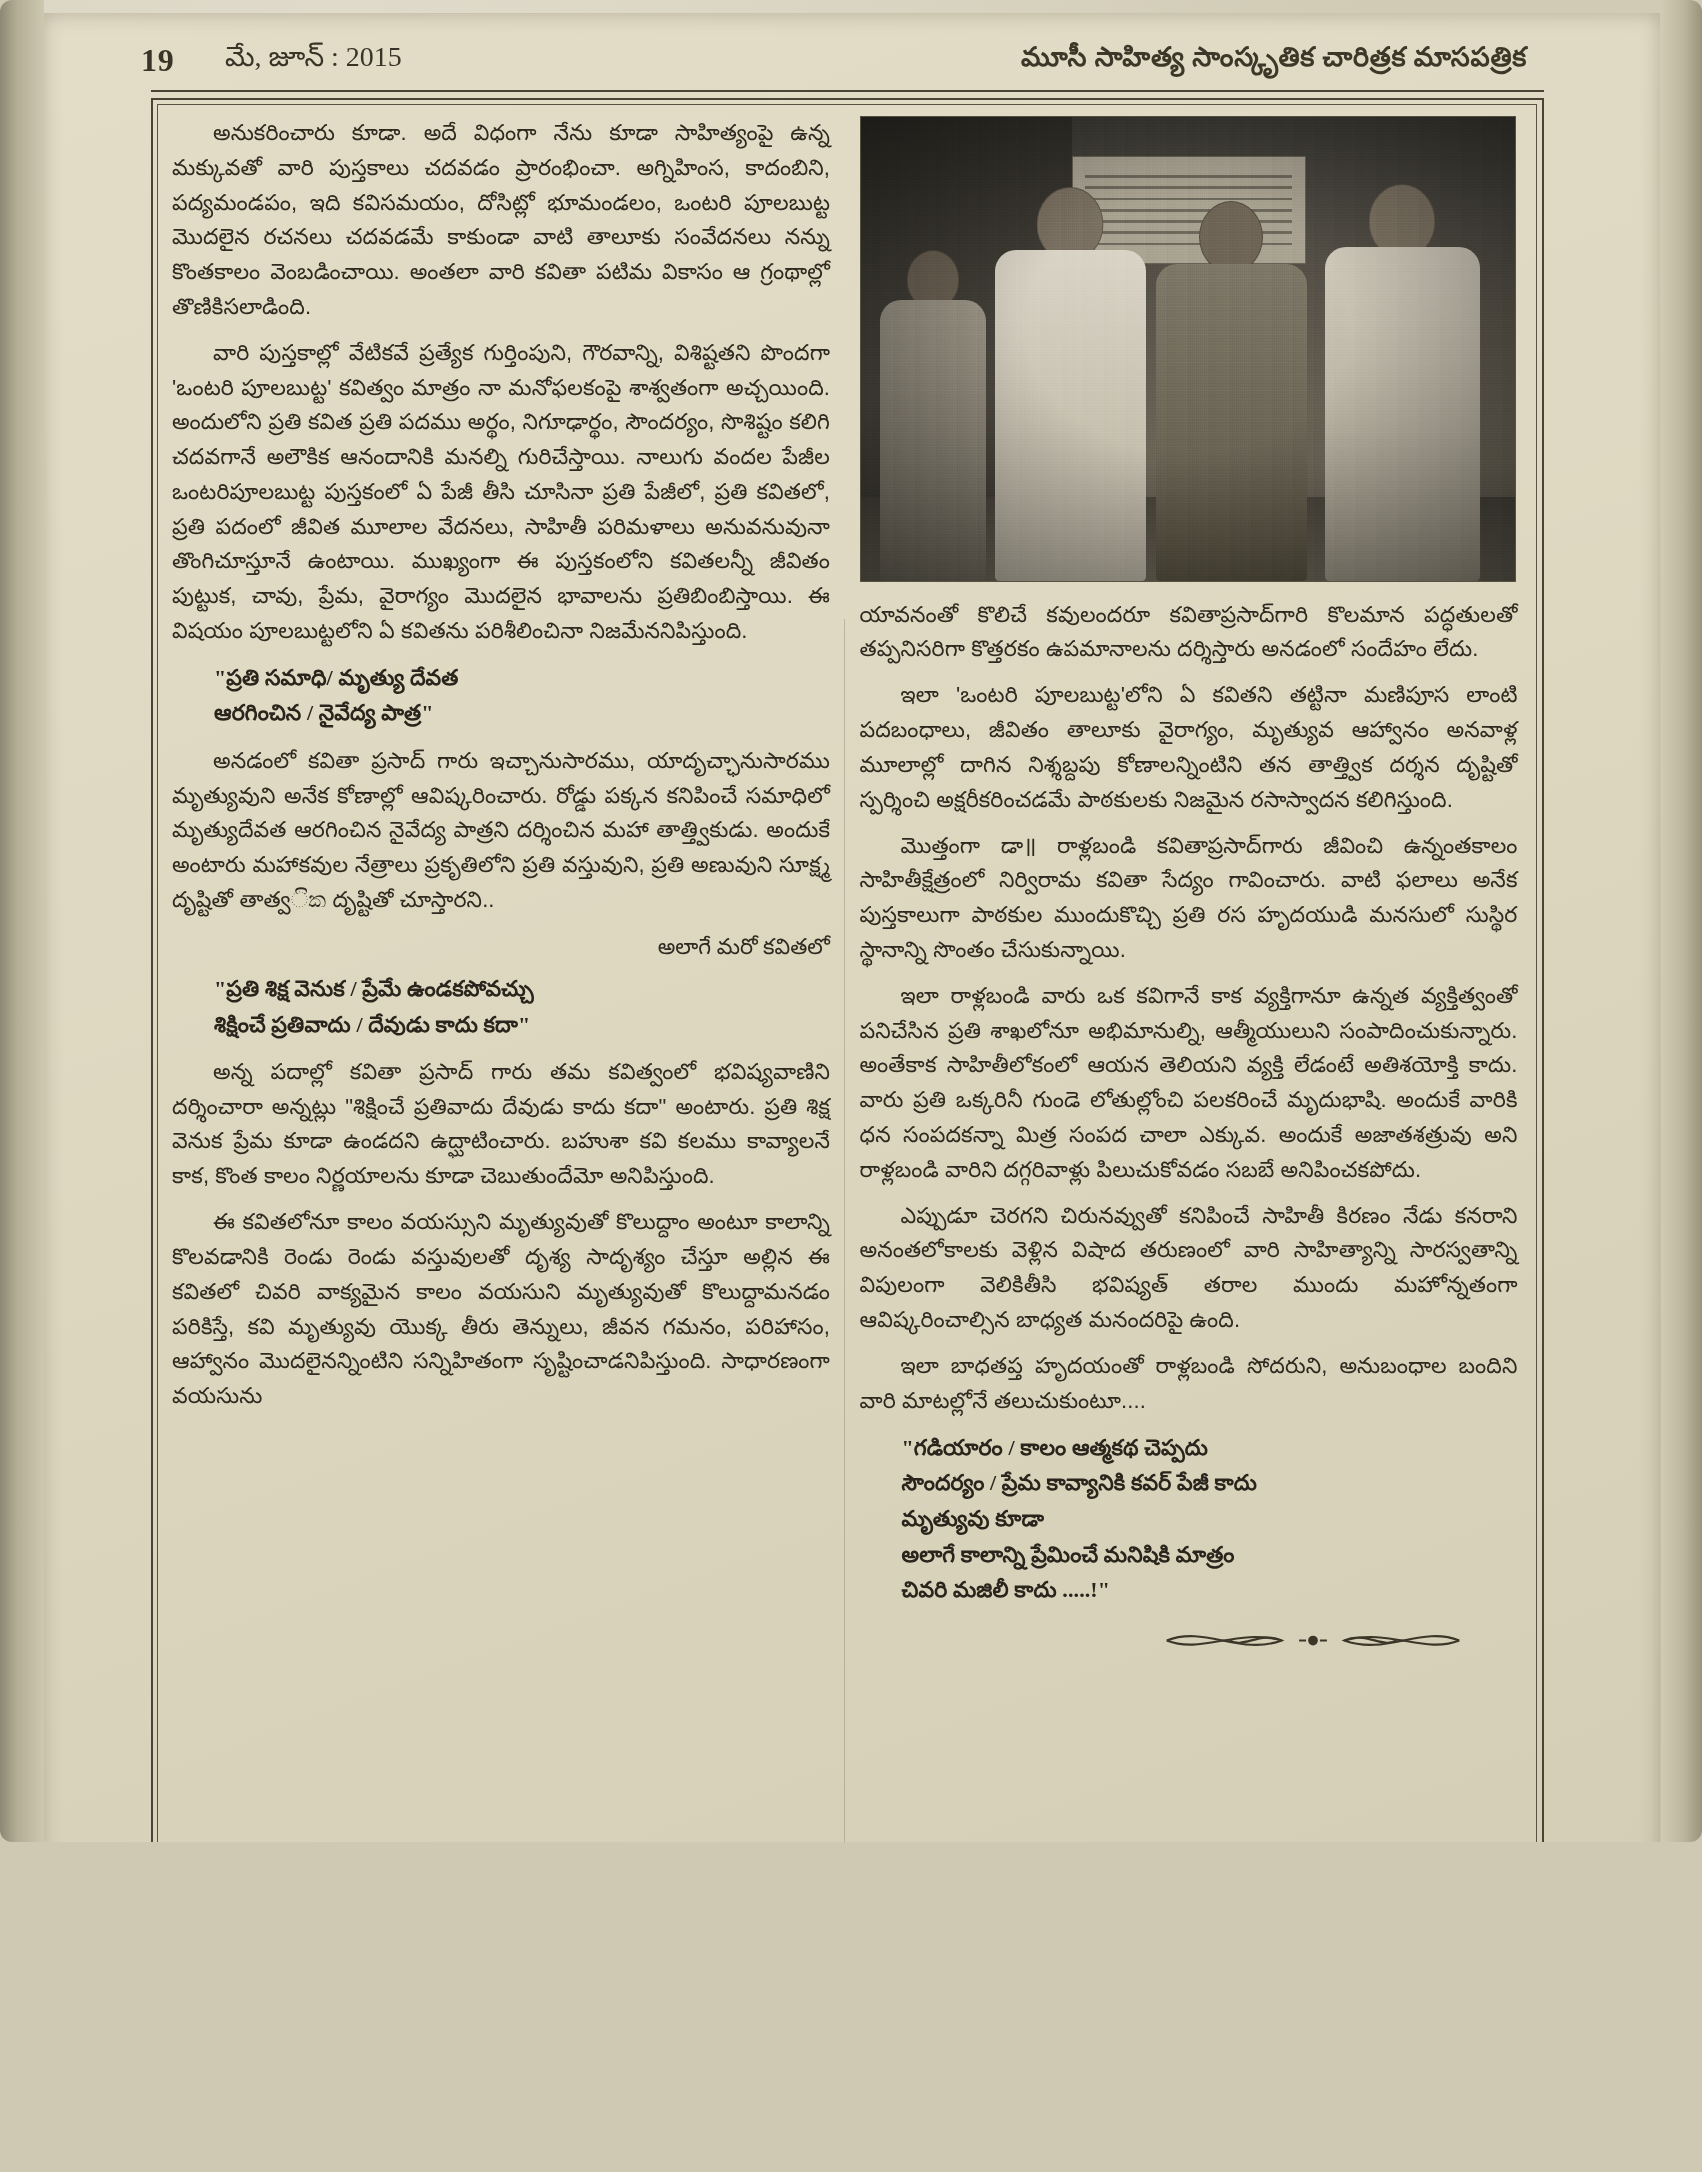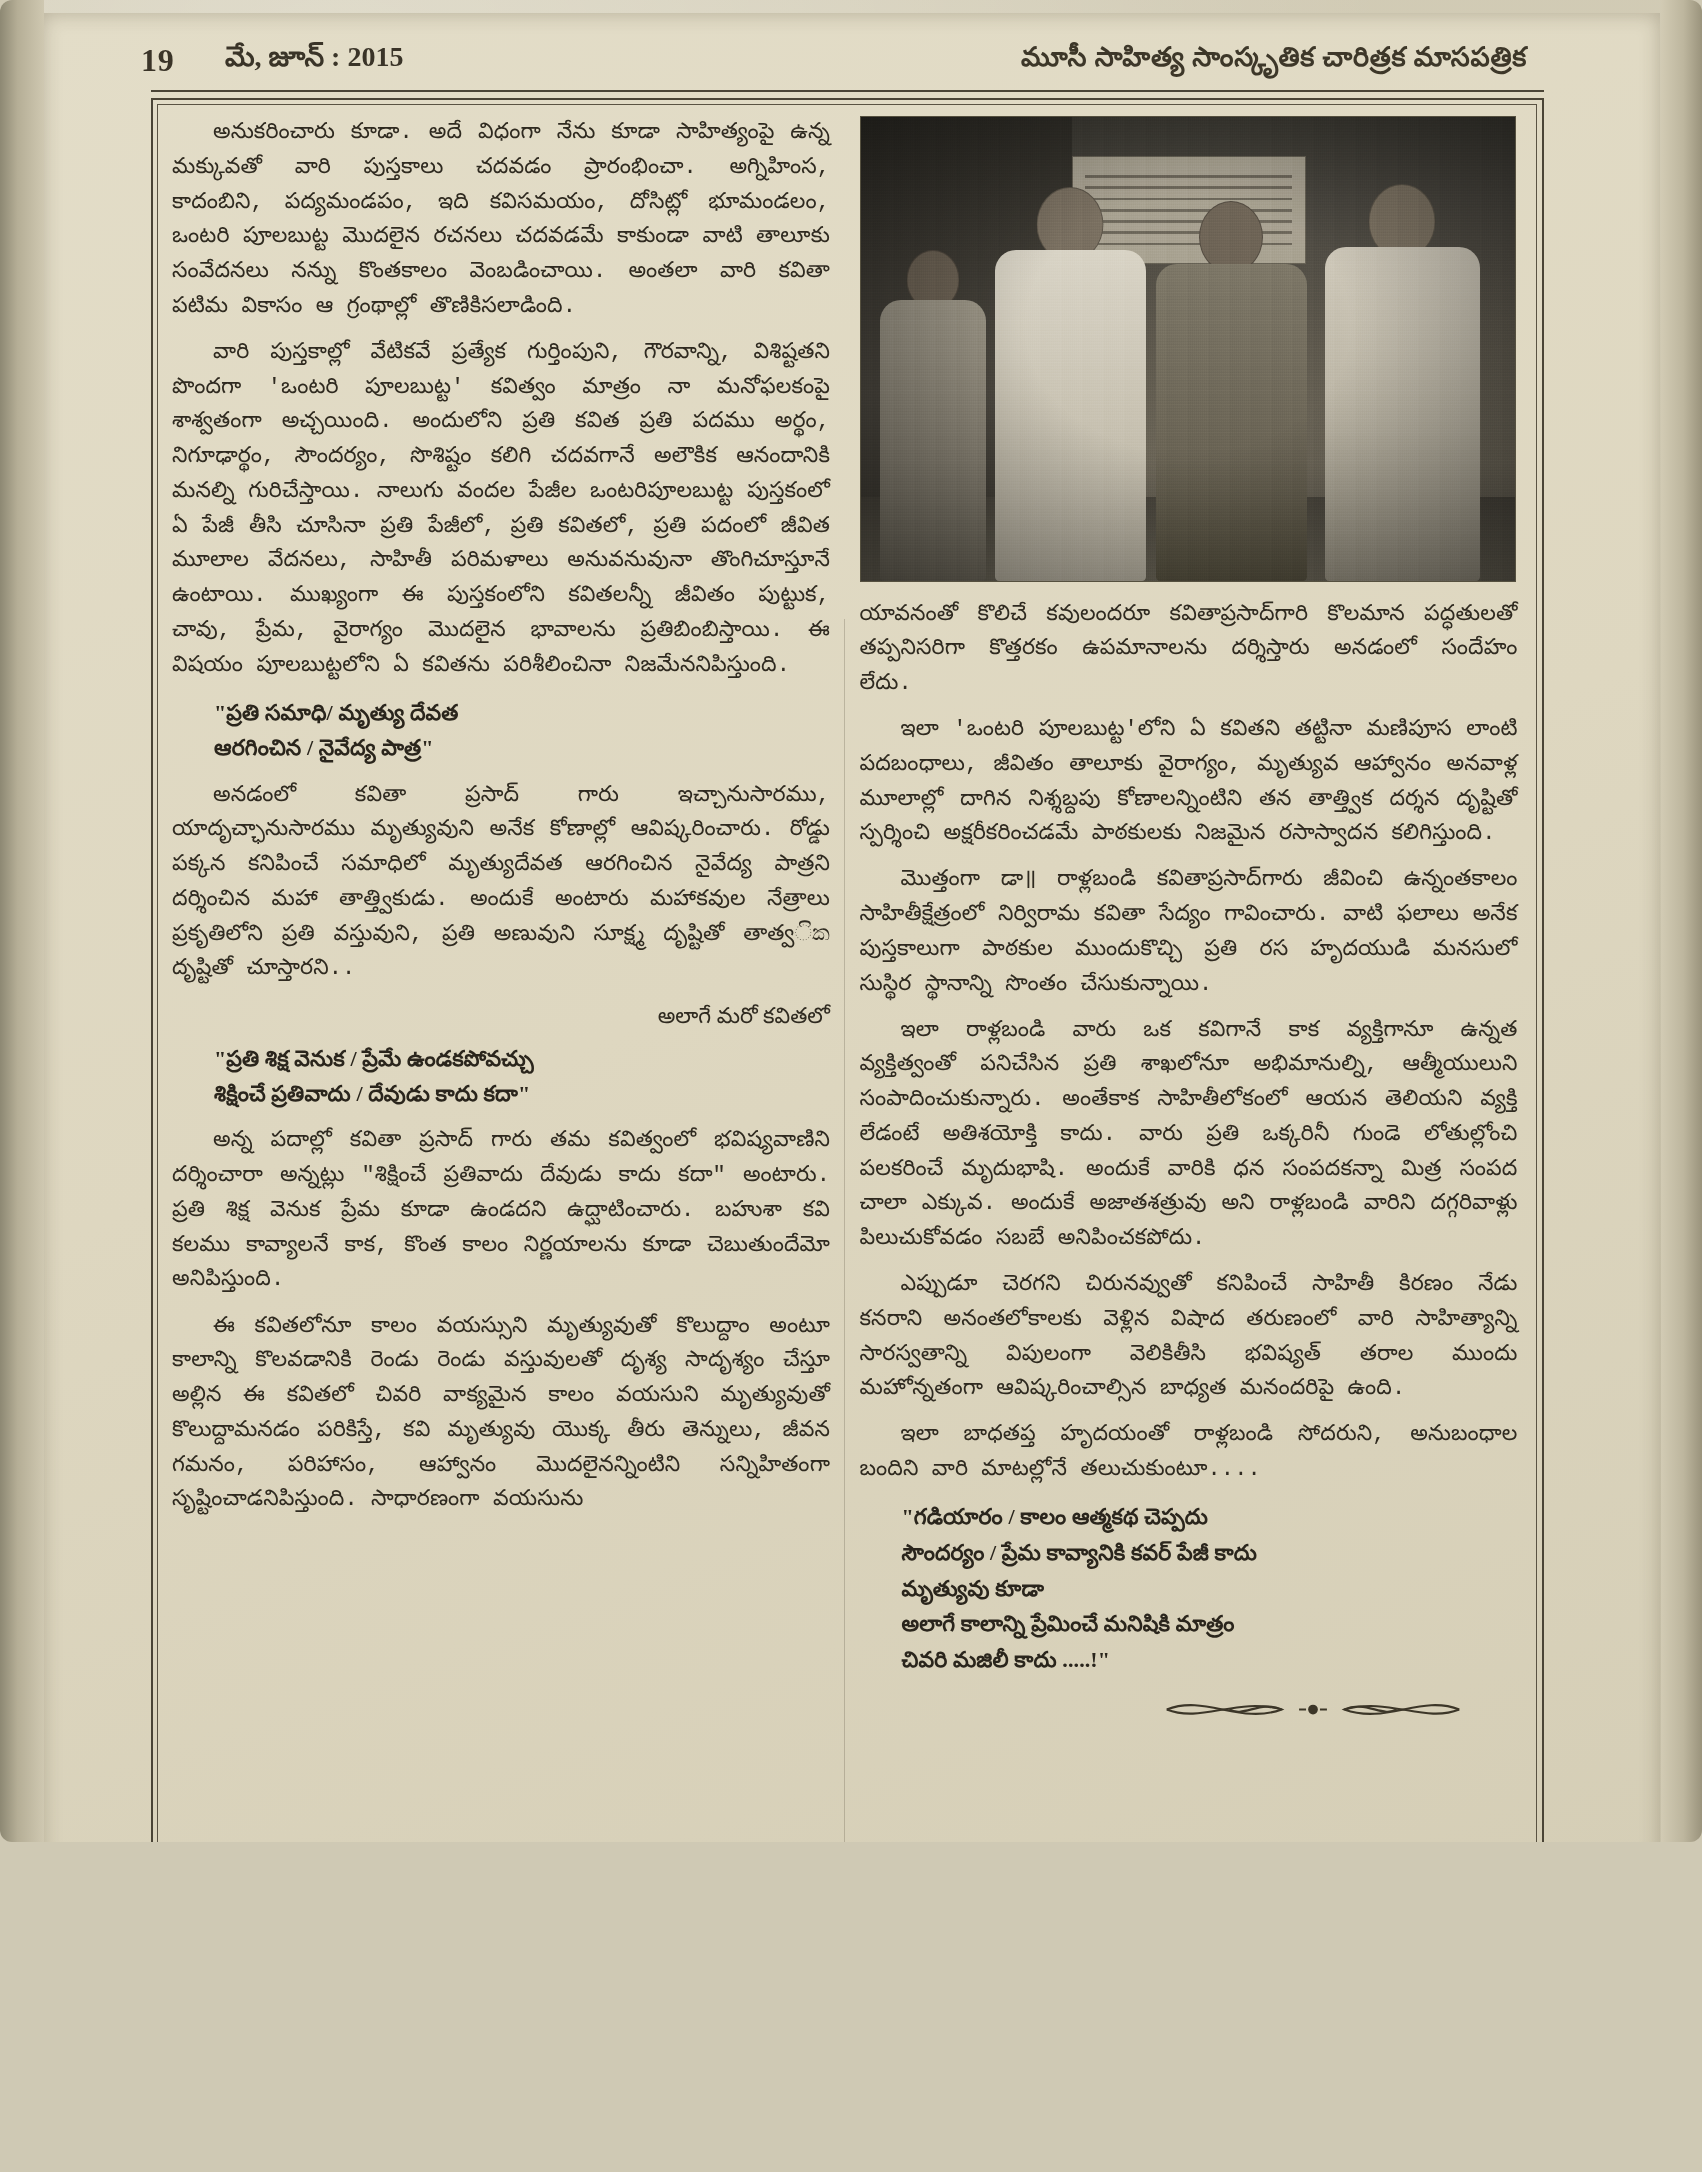--- a/index.html
+++ b/index.html
@@ -75,21 +75,21 @@
     font-size: 32px;
     font-weight: bold;
     color: #3a3428;
     width: 84px;
     text-align: left;
     letter-spacing: 0.7px;
   }
   .issue-date {
     font-family: "Liberation Serif", serif;
     font-size: 28px;
-    font-weight: bold;
+    font-weight: normal;
     color: #3a3428;
     width: 295px;
   }
   .masthead {
     flex: 1;
     text-align: right;
     font-family: "Liberation Serif", serif;
     font-size: 27px;
     font-weight: bold;
     color: #3d3729;
@@ -146,21 +146,21 @@
     position: absolute;
     left: 844px;
     top: 619px;
     width: 1.4px;
     height: 1449px;
     background: rgba(80,72,55,0.25);
     z-index: 4;
   }
 
   p.para {
-    font-family: Liberation Mono, monospace;
+    font-family: Liberation Sans, sans-serif;
     font-size: 22px;
     line-height: 1.58;
     color: #2f2a20;
     margin: 0 0 11.3px 0;
     text-align: justify;
     text-indent: 41px;
     letter-spacing: 0.1px;
   }
   p.para.noindent {
     text-indent: 0;

